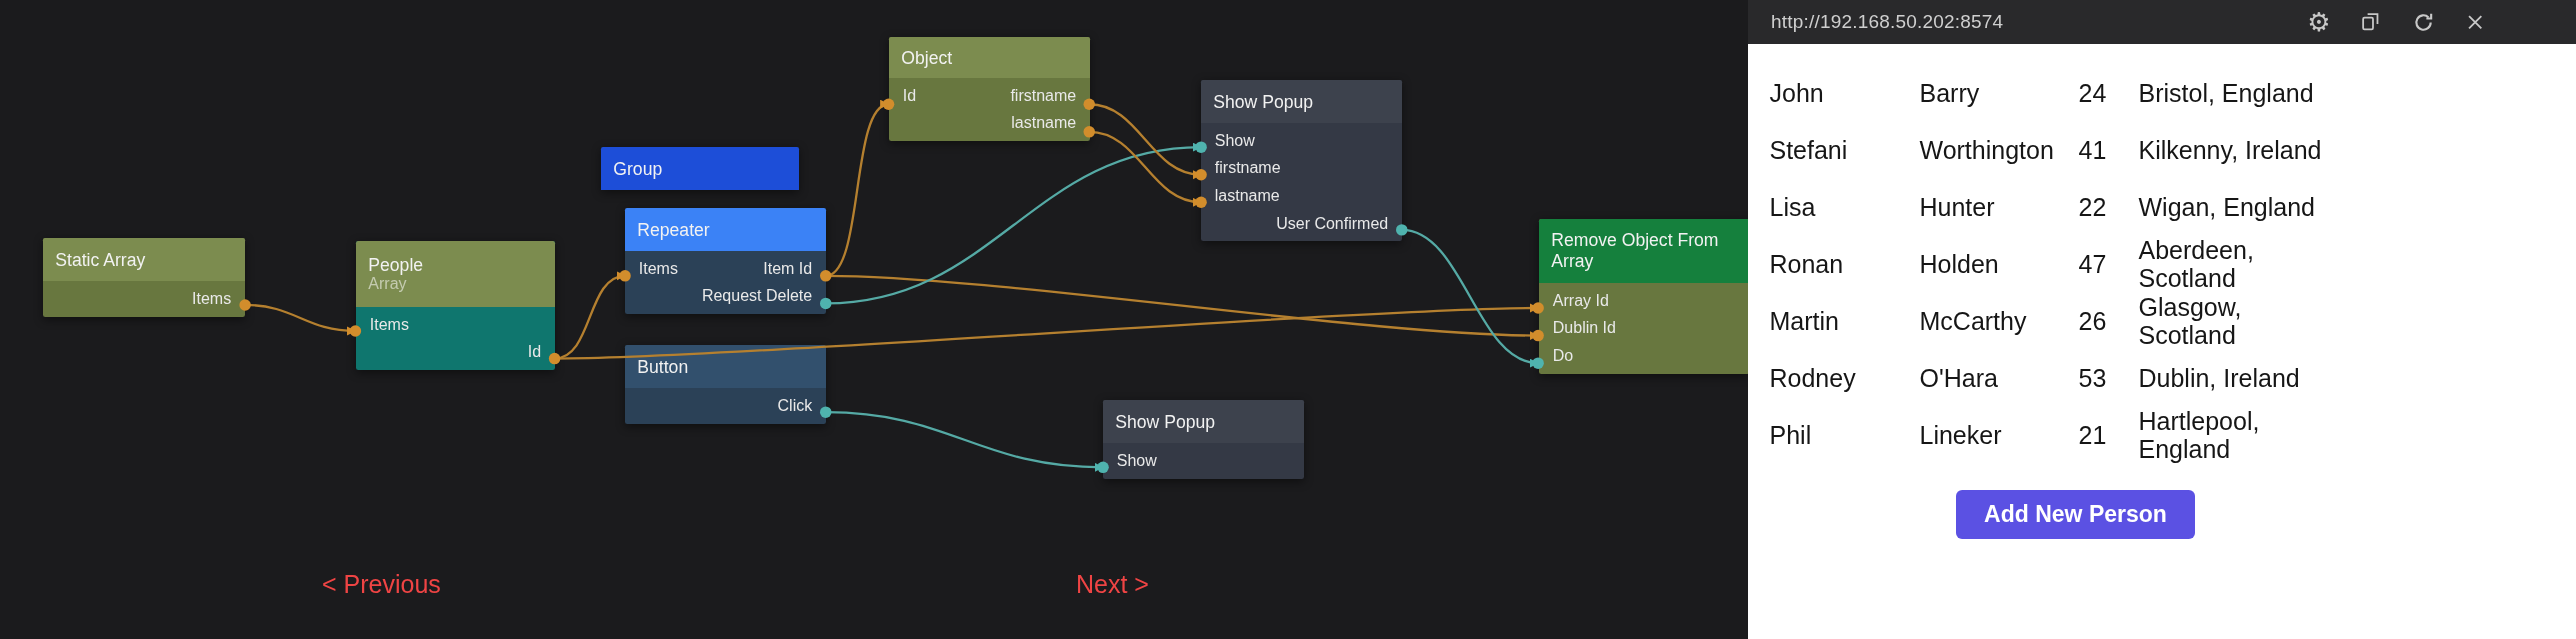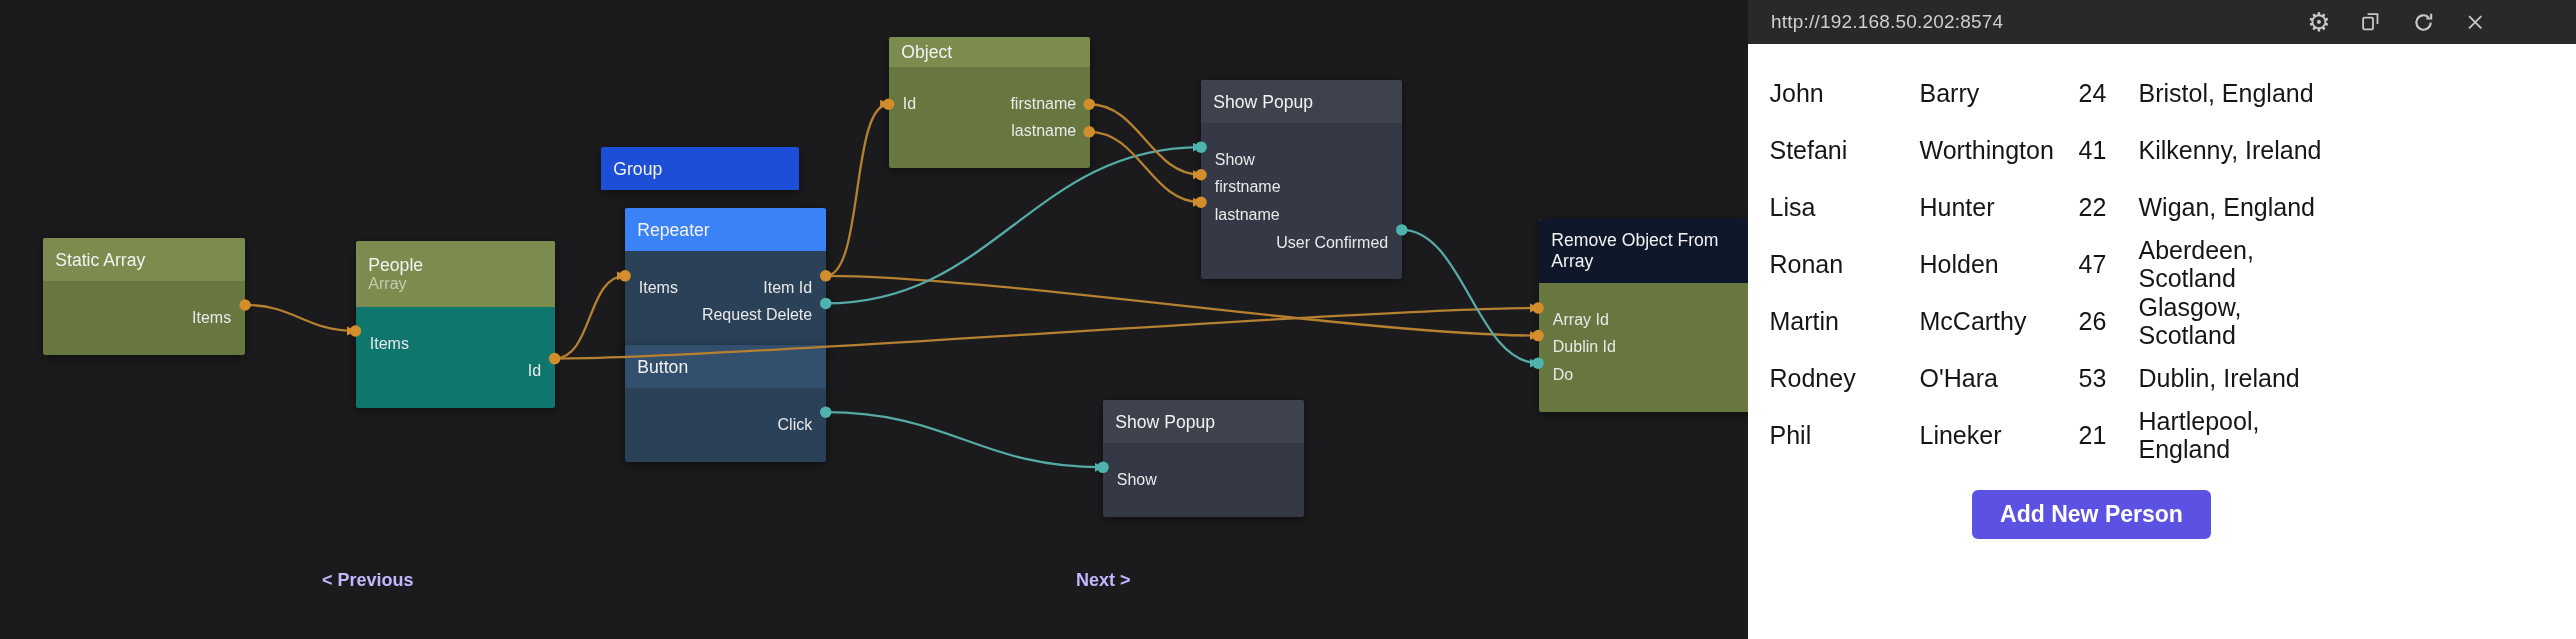--- a/index.html
+++ b/index.html
@@ -10,43 +10,43 @@
 
   
   .canvas { position:relative; width:1748px; height:639px; background:#1b1b1d; flex:none; overflow:hidden; }
   #nodes-layer { position:absolute; inset:0; z-index:2; }
   .node { position:absolute; border-radius:2.3px; box-shadow:0 2.3px 9.2px rgba(0,0,0,.45); }
   .node-header { display:flex; flex-direction:column; justify-content:center; padding:0 12.3px;
                  color:#f2f2f2; font-size:17.6px; border-radius:2.3px 2.3px 0 0; }
   .node-title { line-height:20px; }
   .node-title.two-line { line-height:20.7px; }
   .node-subtitle { font-size:16px; color:rgba(255,255,255,.55); line-height:18.4px; }
-  .node-body { padding:23px 0; border-radius:0 0 2.3px 2.3px; }
+  .node-body { padding:4px 0; border-radius:0 0 2.3px 2.3px; }
   .node-row { height:27.6px; display:flex; justify-content:space-between; align-items:center;
               padding:0 13.8px; color:#e9e9e9; font-size:16px; white-space:nowrap; }
   #wires-svg { position:absolute; inset:0; pointer-events:none; z-index:5; }
-  .bottom-nav span { position:absolute; color:#c4b5fd; font-size:18px; font-weight:700; z-index:1; }
+  .bottom-nav span { position:absolute; color:#ef4444; font-size:25px; font-weight:400; z-index:1; }
   #prev-link { left:322px; top:570px; }
   #next-link { left:1076px; top:570px; }
 
   
   .preview { position:relative; width:912px; height:639px; background:#ec4899; flex:none; }
   .preview-topbar { position:relative; height:44px; background:#29292b; display:flex; align-items:center; }
   .preview-url { color:#cfcfcf; font-size:19px; margin-left:23px; letter-spacing:0.2px; }
   .topbar-icons { position:absolute; right:172px; top:0; height:44px; display:flex; align-items:center; gap:26px; }
   .tb-icon { width:26px; height:26px; display:flex; align-items:center; justify-content:center;
              color:#c8c8c8; font-size:26px; line-height:26px; cursor:pointer; }
   .preview-content { position:relative; width:100%; height:595px; background:#ffffff; }
   .people-table { position:absolute; left:21.5px; top:20px;
                   display:grid; grid-template-columns:150px 159px 60px 253px; grid-auto-rows:57px;
                   align-items:center; color:#161616; font-size:25px; line-height:28px; }
   .cell-location { white-space:pre-line; }
   .add-btn { position:absolute; left:208px; top:446px; width:239px; height:49px;
              border:none; border-radius:6.1px; color:#ffffff; font-size:23px; font-weight:700;
-             font-family:"Liberation Sans", sans-serif; cursor:pointer;margin-left:16px; }
+             font-family:"Liberation Sans", sans-serif; cursor:pointer; }
 </style>
 </head>
 <body>
 
 <div class="stage">
 
   <div class="canvas">
     <div id="nodes-layer">
         <div class="node" style="left: 43px; top: 238px; width: 202px; background: rgb(104, 119, 63);">
           <div class="node-header" style="height: 43px; background: rgb(124, 140, 79);">
@@ -100,21 +100,21 @@
             <div class="node-title">Button</div>
           </div>
           <div class="node-body">
             <div class="node-row">
               <span></span>
               <span>Click</span>
             </div>
           </div>
         </div>
         <div class="node" style="left: 889px; top: 37px; width: 201px; background: rgb(104, 119, 63);">
-          <div class="node-header" style="height: 30px; background: rgb(124, 140, 79);">
+          <div class="node-header" style="height: 41px; background: rgb(124, 140, 79);">
             <div class="node-title">Object</div>
           </div>
           <div class="node-body">
             <div class="node-row">
               <span>Id</span>
               <span>firstname</span>
             </div>
             <div class="node-row">
               <span></span>
               <span>lastname</span>
@@ -149,21 +149,21 @@
             <div class="node-title">Show Popup</div>
           </div>
           <div class="node-body">
             <div class="node-row">
               <span>Show</span>
               <span></span>
             </div>
           </div>
         </div>
         <div class="node" style="left: 1539px; top: 219px; width: 210px; background: rgb(104, 119, 63);">
-          <div class="node-header" style="height: 64px; background: #0f172a; justify-content: center;">
+          <div class="node-header" style="height: 64px; background: #15803d; justify-content: center;">
             <div class="node-title two-line">Remove Object From Array</div>
           </div>
           <div class="node-body">
             <div class="node-row">
               <span>Array Id</span>
               <span></span>
             </div>
             <div class="node-row">
               <span>Dublin Id</span>
               <span></span>

